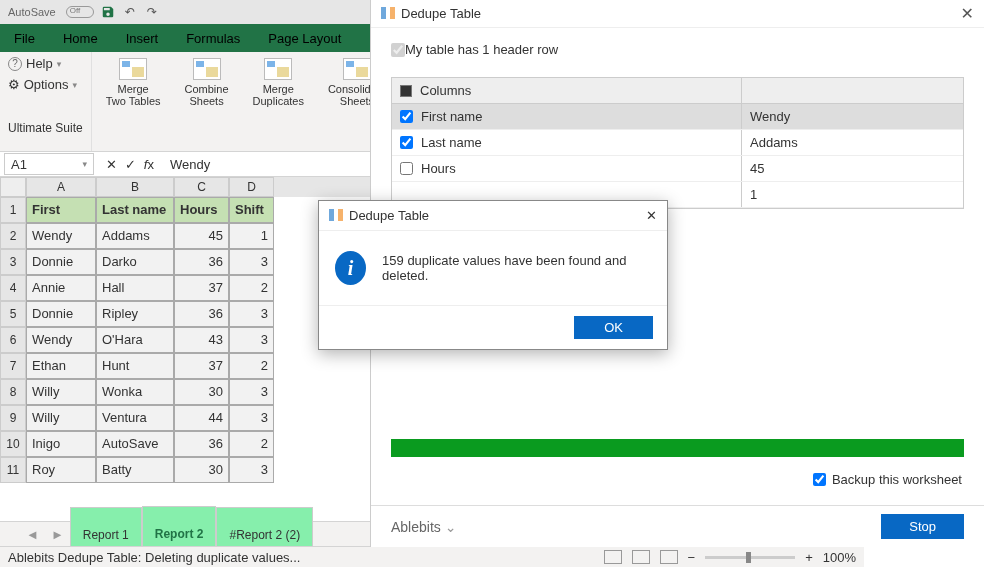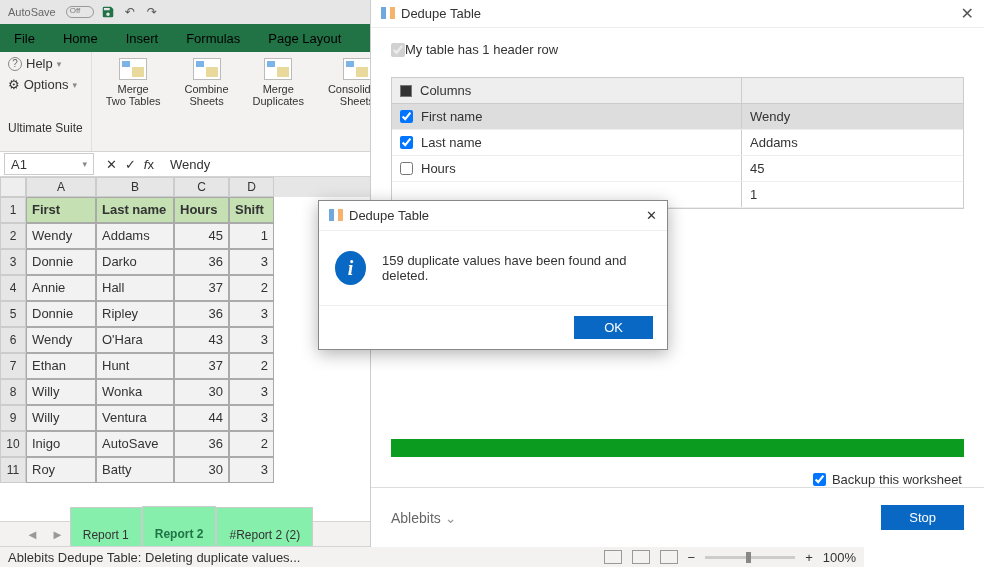--- a/index.html
+++ b/index.html
@@ -59,21 +59,21 @@
 .cols-table{margin-top:20px;border:1px solid #ccc}
 .cols-head{display:flex;background:#eee;border-bottom:1px solid #ccc}
 .cols-head div{padding:5px 8px;font-size:13px}
 .col1{width:350px;border-right:1px solid #ccc;display:flex;align-items:center;gap:8px}
 .col2{flex:1;padding:5px 8px}
 .cols-row{display:flex;border-bottom:1px solid #eee}
 .cols-row .col1{padding:5px 8px}
 .cols-row.sel{background:#ddd}
 .progress{position:absolute;left:20px;right:20px;bottom:90px;height:18px;background:#0a9b1f}
 .backup{position:absolute;right:22px;bottom:60px;display:flex;align-items:center;gap:6px;font-size:13px}
-.panel-footer{position:absolute;left:0;bottom:0;width:100%;height:60px;border-top:1px solid #ddd;display:flex;align-items:center;padding:8px 20px}
+.panel-footer{position:absolute;left:0;bottom:0;width:100%;height:42px;border-top:1px solid #ddd;display:flex;align-items:center;padding:8px 20px}
 .panel-footer .brand{color:#666;font-size:14px}
 .panel-footer .brand::after{content:" ⌄";color:#999}
 .stop-btn{margin-left:auto;background:#0868c4;color:#fff;padding:5px 28px;cursor:pointer;border:none}
 
 .msgdlg{position:absolute;left:318px;top:200px;width:350px;background:#fff;border:1px solid #888;box-shadow:0 4px 16px rgba(0,0,0,.3);z-index:10}
 .msgdlg .msg-title{height:30px;display:flex;align-items:center;padding:0 10px;border-bottom:1px solid #eee}
 .msgdlg .msg-title .close{margin-left:auto;cursor:pointer}
 .msgdlg .msg-body{padding:20px 16px;display:flex;align-items:center;gap:16px;border-bottom:1px solid #eee}
 .info-icon{width:34px;height:34px;border-radius:50%;background:#0868c4;color:#fff;display:flex;align-items:center;justify-content:center;font-size:20px;font-weight:bold;font-style:italic;font-family:Georgia,serif}
 .msgdlg .msg-foot{padding:10px 14px;display:flex;justify-content:flex-end}

